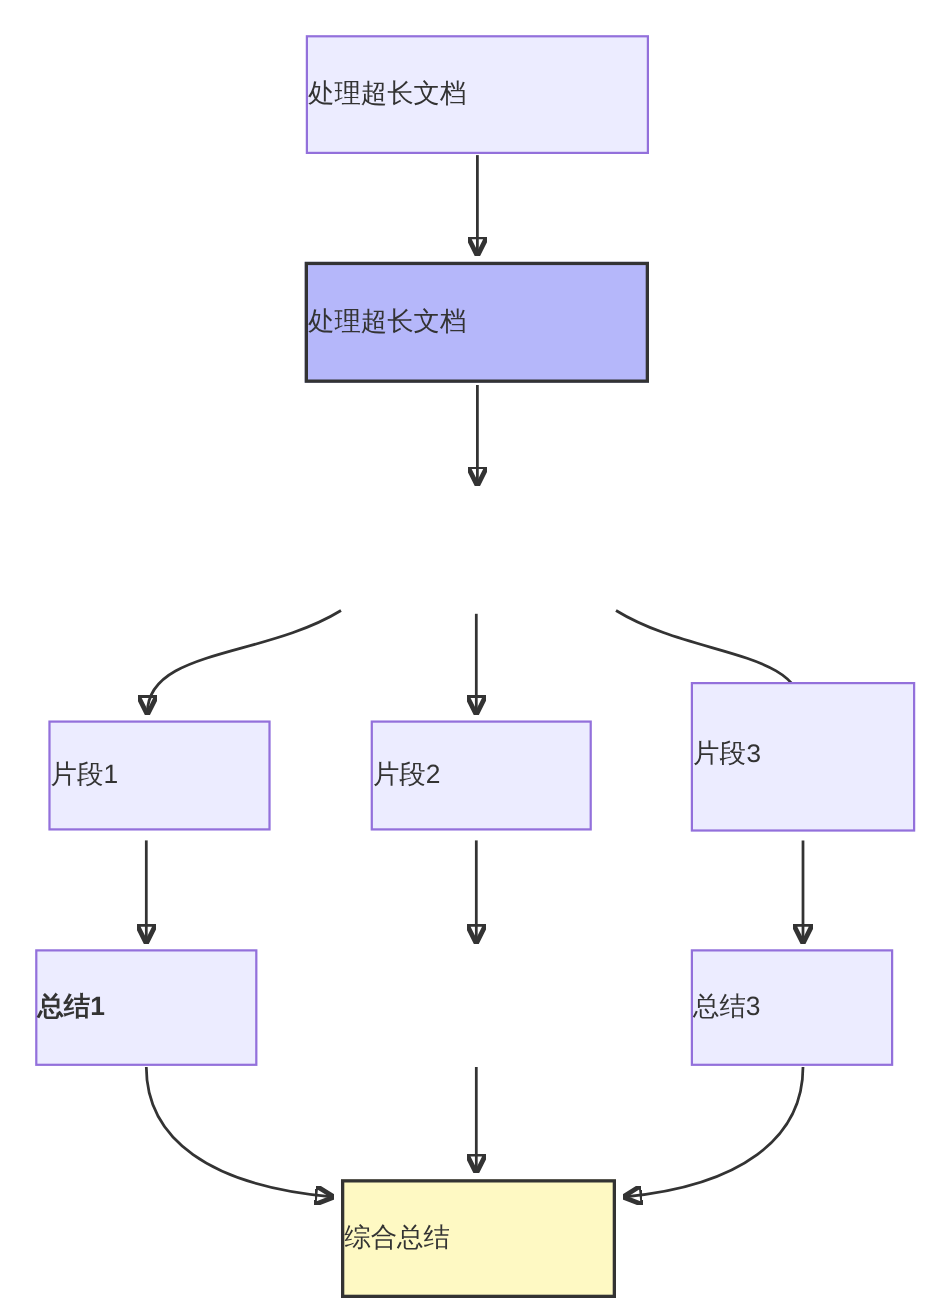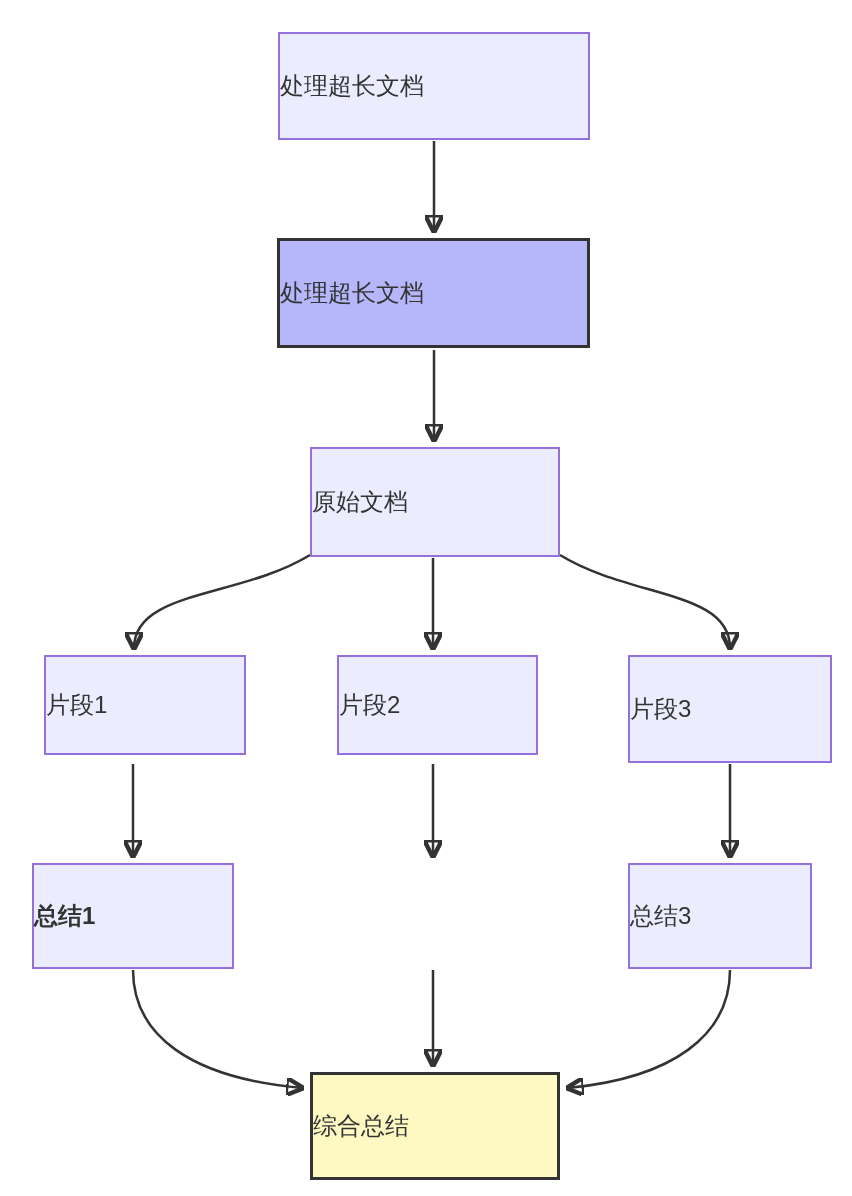--- a/index.html
+++ b/index.html
@@ -48,21 +48,21 @@
   .node.success {
     background: #fef9c3;
     border: 3.5px solid #333333;
   }
   
   .node-a  { left: 278px; top: 32px;   width: 312px; height: 108px; }
   .node-b  { left: 277px; top: 238px;  width: 313px; height: 110px; }
   .node-c  { left: 310px; top: 447px;  width: 250px; height: 110px; }
   .node-f1 { left: 44px;  top: 655px;  width: 202px; height: 100px; }
   .node-f2 { left: 337px; top: 655px;  width: 201px; height: 100px; }
-  .node-f3 { left: 628px; top: 655px;  width: 204px; height: 108px; }
+  .node-f3 { left: 628px; top: 620px;  width: 204px; height: 136px; font-family: Liberation Mono, monospace; }
   .node-s1 { left: 32px;  top: 863px;  width: 202px; height: 106px; font-weight: bold; }
   .node-s2 { left: 332px; top: 863px;  width: 201px; height: 106px; }
   .node-s3 { left: 628px; top: 863px;  width: 184px; height: 106px; }
   .node-g  { left: 310px; top: 1072px; width: 250px; height: 108px; }
 </style>
 </head>
 <body>
 
 <div class="canvas">
 
@@ -86,23 +86,20 @@
   </svg>
 
   <div class="node node-a">
     <span>处理超长文档</span>
   </div>
 
   <div class="node highlight node-b">
     <span>处理超长文档</span>
   </div>
 
-  <div class="node node-c">
-    <span>原始文档</span>
-  </div>
 
   <div class="node node-f1">
     <span>片段1</span>
   </div>
 
   <div class="node node-f2">
     <span>片段2</span>
   </div>
 
   <div class="node node-f3">

